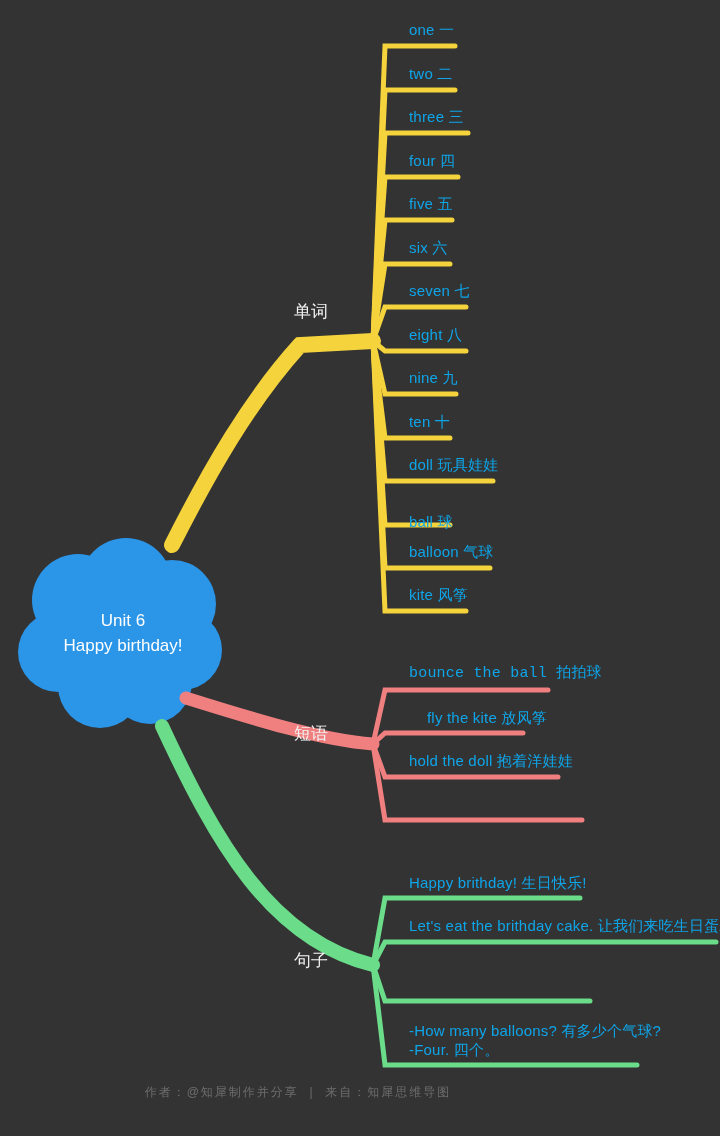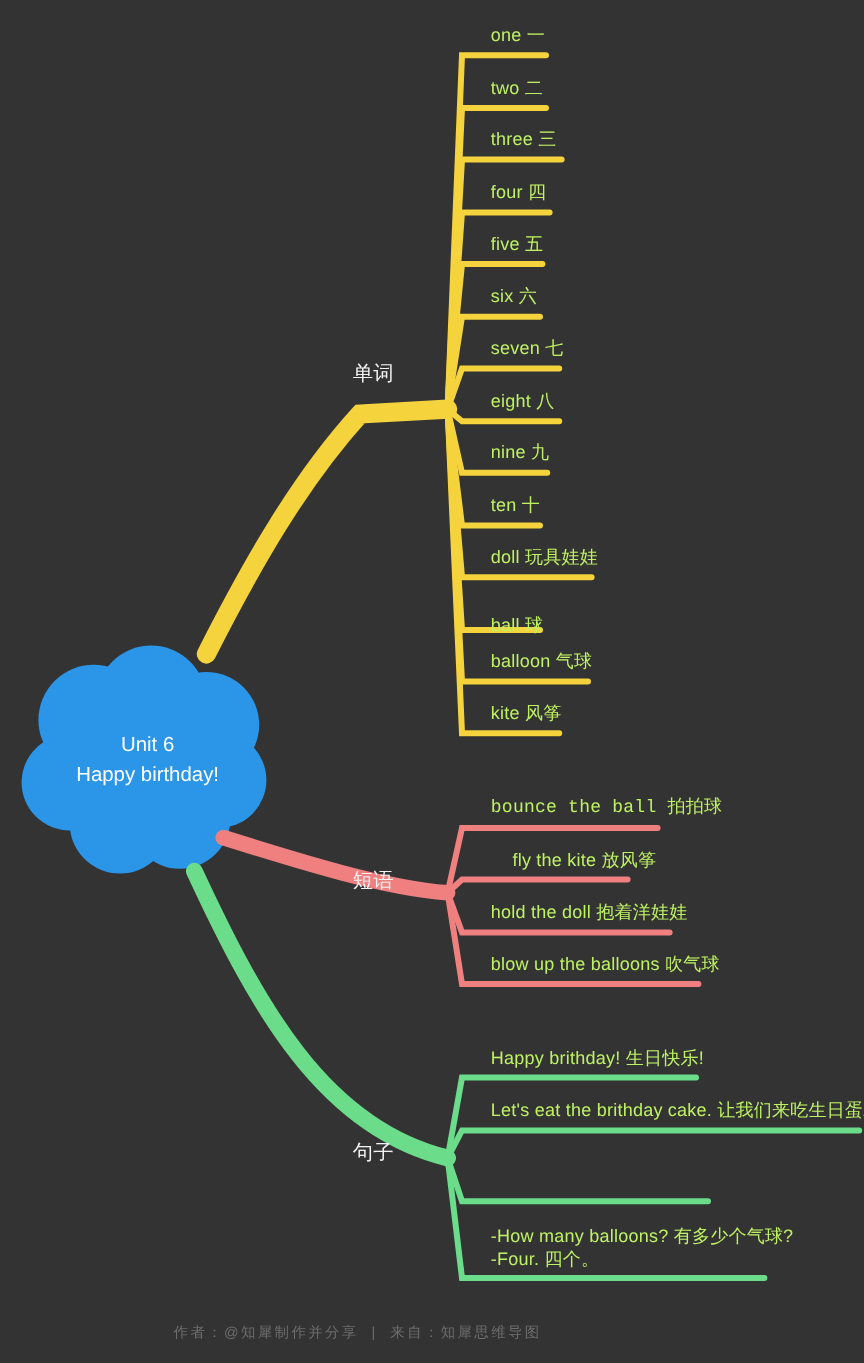--- a/index.html
+++ b/index.html
@@ -17,21 +17,21 @@
   }
   #map-svg {
     position: absolute;
     left: 0;
     top: 0;
     width: 720px;
     height: 1136px;
   }
   .node-label {
     position: absolute;
-    color: #bef264;
+    color: #0ea5e9;
     font-size: 15px;
     line-height: 19px;
     white-space: pre;
     letter-spacing: 0.2px;
   }
   .branch-label {
     position: absolute;
     color: #f2f2f2;
     font-size: 17px;
     line-height: 20px;
@@ -49,21 +49,20 @@
     line-height: 25px;
     white-space: pre-line;
   }
   #footer {
     position: absolute;
     left: 0;
     bottom: 0;
     width: 596px;
     height: 52px;
     display: flex;
-    align-items: center;
     justify-content: center;
   }
   #footer-credit {
     color: #6d6d6d;
     font-size: 12px;
     letter-spacing: 2px;
     white-space: pre;
   }
   #watermark {
     position: absolute;
@@ -156,21 +155,20 @@
   <div class="node-label" style="left:409px; top:368px;">nine 九</div>
   <div class="node-label" style="left:409px; top:412px;">ten 十</div>
   <div class="node-label" style="left:409px; top:455px;">doll 玩具娃娃</div>
   <div class="node-label" style="left:409px; top:498px;margin-top:14px;">ball 球</div>
   <div class="node-label" style="left:409px; top:542px;">balloon 气球</div>
   <div class="node-label" style="left:409px; top:585px;">kite 风筝</div>
 
   <div class="node-label" style="left:409px; top:664px;font-family:Liberation Mono, monospace;">bounce the ball 拍拍球</div>
   <div class="node-label" style="left:409px; top:708px;margin-left:18px;">fly the kite 放风筝</div>
   <div class="node-label" style="left:409px; top:751px;">hold the doll 抱着洋娃娃</div>
-  <div class="node-label" style="left:409px; top:794px;">blow up the balloons 吹气球</div>
 
   <div class="node-label" style="left:409px; top:873px;">Happy brithday! 生日快乐!</div>
   <div class="node-label" style="left:409px; top:916px;">Let's eat the brithday cake. 让我们来吃生日蛋糕。</div>
   <div class="node-label" style="left:409px; top:1021px;">-How many balloons? 有多少个气球?
 -Four. 四个。</div>
 
   <div id="footer">
     <span id="footer-credit">作者：@知犀制作并分享  |  来自：知犀思维导图</span>
   </div>
 

